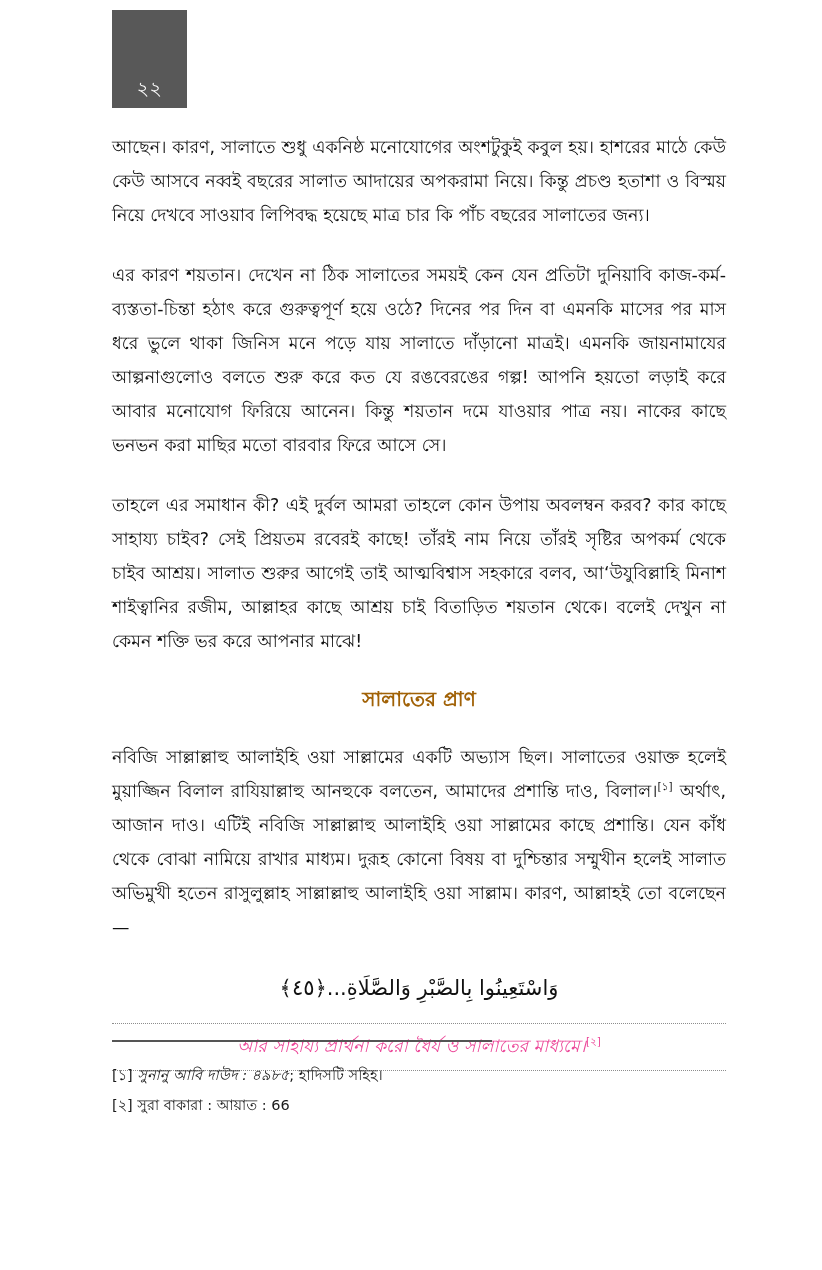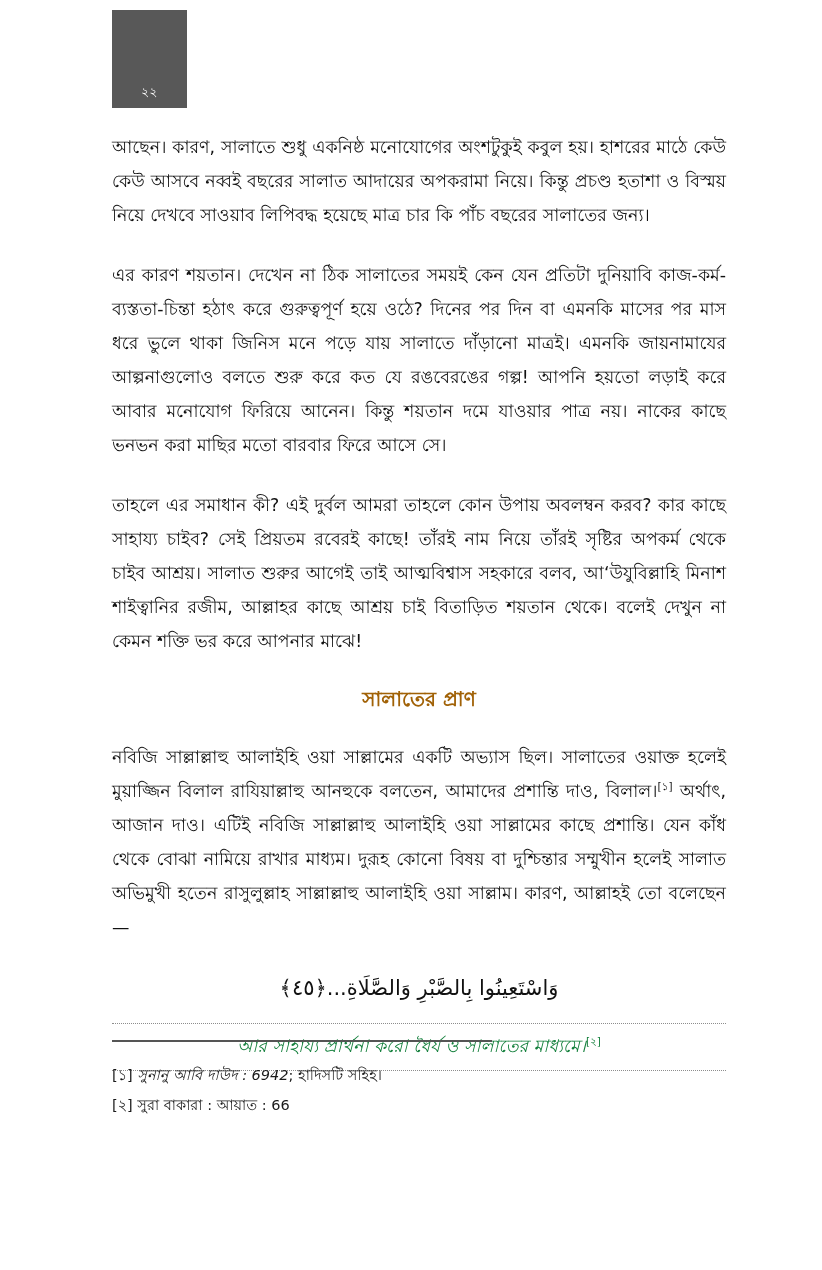--- a/index.html
+++ b/index.html
@@ -34,21 +34,21 @@
     background: #585858;
     display: flex;
     align-items: flex-end;
     justify-content: center;
     padding-bottom: 10px;
     box-sizing: border-box;
   }
   .page-number-text {
     color: #ffffff;
     font-family: "DejaVu Sans", "Liberation Sans", sans-serif;
-    font-size: 12px;
+    font-size: 19px;
     line-height: 1;
     letter-spacing: 0.5px;
   }
 
   
   .content {
     position: absolute;
     left: 112px;
     top: 130px;
     width: 614px;
@@ -96,21 +96,21 @@
     height: 0;
     margin: 8px 0 6px 0;
     width: 100%;
   }
   .translation-line {
     text-align: center;
     font-family: "DejaVu Sans", "Liberation Sans", sans-serif;
     font-size: 17.4px;
     line-height: 32px;
     font-style: italic;
-    color: #15803d;
+    color: #ec4899;
     margin: 2px 0 2px 0;
   }
   sup.fn-ref {
     font-size: 10.5px;
     font-style: normal;
     vertical-align: super;
     line-height: 0;
   }
 
   
@@ -159,17 +159,17 @@
       <div class="arabic-line">وَاسْتَعِينُوا بِالصَّبْرِ وَالصَّلَاةِ...﴿٤٥﴾</div>
       <hr class="dotted-rule">
       <div class="translation-line"><span>আর সাহায্য প্রার্থনা করো ধৈর্য ও সালাতের মাধ্যমে।</span><sup class="fn-ref">[২]</sup></div>
       <hr class="dotted-rule">
     </div>
 
   </div>
 
   <div class="footnotes">
     <hr class="footnote-rule">
-    <div class="footnote"><span class="fn-marker">[১] </span><span class="fn-src">সুনানু আবি দাউদ : 6942</span><span>; হাদিসটি সহিহ।</span></div>
+    <div class="footnote"><span class="fn-marker">[১] </span><span class="fn-src">সুনানু আবি দাউদ : ৪৯৮৫</span><span>; হাদিসটি সহিহ।</span></div>
     <div class="footnote"><span class="fn-marker">[২] </span><span class="fn-src"></span><span>সুরা বাকারা : আয়াত : 66</span></div>
   </div>
 
 </div>
 
 </body></html>

